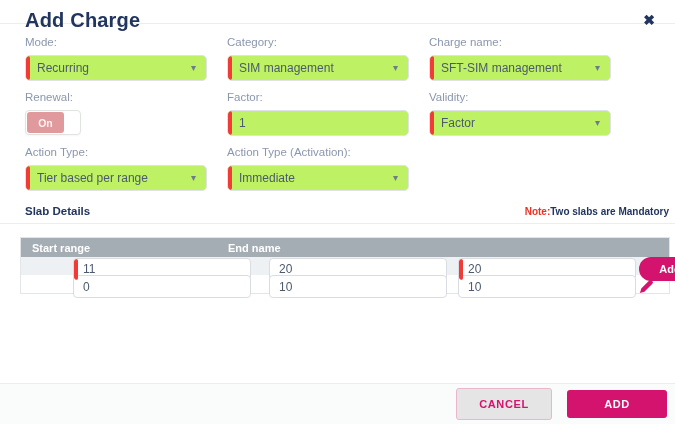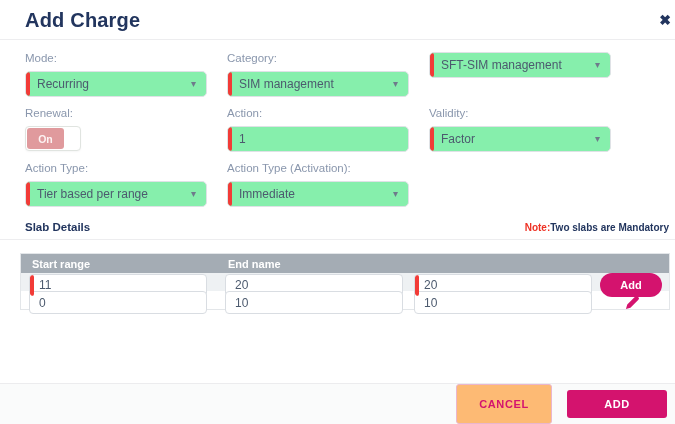--- a/index.html
+++ b/index.html
@@ -13,22 +13,22 @@
     width: 675px;
     height: 424px;
     background: #ffffff;
     overflow: hidden;
   }
   
   .modal-header {
     display: flex;
     justify-content: space-between;
     align-items: flex-start;
-    padding: 9px 0 0 25px;
-    height: 40px;
+    padding: 9px 16px 0 25px;
+    height: 24px;
     border-bottom: 1px solid #ededef;
   }
   .modal-title {
     font-size: 20px;
     font-weight: 700;
     color: #22355e;
     letter-spacing: 0.2px;
   }
   .close-btn {
     font-size: 14px;
@@ -50,21 +50,21 @@
   .field-label {
     font-size: 11.5px;
     color: #8a97ad;
     margin-bottom: 7px;
   }
   .control {
     position: relative;
     height: 26px;
     border: 1px solid #dfe2e6;
     border-radius: 5px;
-    background: #86efac;
+    background: #bef264;
     display: flex;
     align-items: center;
     padding-left: 11px;
     font-size: 12px;
     color: #4c5a6e;
     overflow: hidden;
   }
   .control.accent::before {
     content: "";
     position: absolute;
@@ -146,21 +146,21 @@
   .t-header {
     background: #a4acb4;
     height: 19px;
   }
   .t-header .t-cell {
     color: #ffffff;
     font-size: 11px;
     font-weight: 700;
     padding-left: 11px;
   }
-  .t-body-row { height: 18px; }
+  .t-body-row { height: 18px; padding-left: 44px; }
   .row-odd  { background: #eef1f3; }
   .row-even { background: #ffffff; }
   .t-cell { padding-left: 8px; }
   .cell-input {
     position: relative;
     width: 178px;
     height: 23px;
     border: 1px solid #d9dde2;
     border-radius: 4px;
     background: #fff;
@@ -225,22 +225,22 @@
   .btn {
     font-family: "Liberation Sans", sans-serif;
     font-size: 11px;
     font-weight: 700;
     letter-spacing: 0.6px;
     border-radius: 3px;
     cursor: pointer;
   }
   .btn-cancel {
     width: 96px;
-    height: 40px;
-    background: #fdba74;
+    height: 32px;
+    background: #e5e5e5;
     border: 1px solid #eab6cd;
     color: #d4136e;
   }
   .btn-add {
     width: 100px;
     height: 28px;
     background: #d4136e;
     border: none;
     color: #ffffff;
   }
@@ -267,35 +267,36 @@
 
     <div class="field">
       <div class="field-label">Category:</div>
       <div class="control accent">
         <span>SIM management</span>
         <span class="caret">▾</span>
       </div>
     </div>
 
     <div class="field">
+      <div class="field-label">Charge name:</div>
       <div class="control accent">
         <span>SFT-SIM management</span>
         <span class="caret">▾</span>
       </div>
     </div>
 
     <div class="field">
       <div class="field-label">Renewal:</div>
       <div class="toggle">
         <div class="toggle-knob">On</div>
       </div>
     </div>
 
     <div class="field">
-      <div class="field-label">Action:</div>
+      <div class="field-label">Factor:</div>
       <div class="control accent">
         <input value="1" style="">
       </div>
     </div>
 
     <div class="field">
       <div class="field-label">Validity:</div>
       <div class="control accent">
         <span>Factor</span>
         <span class="caret">▾</span>

